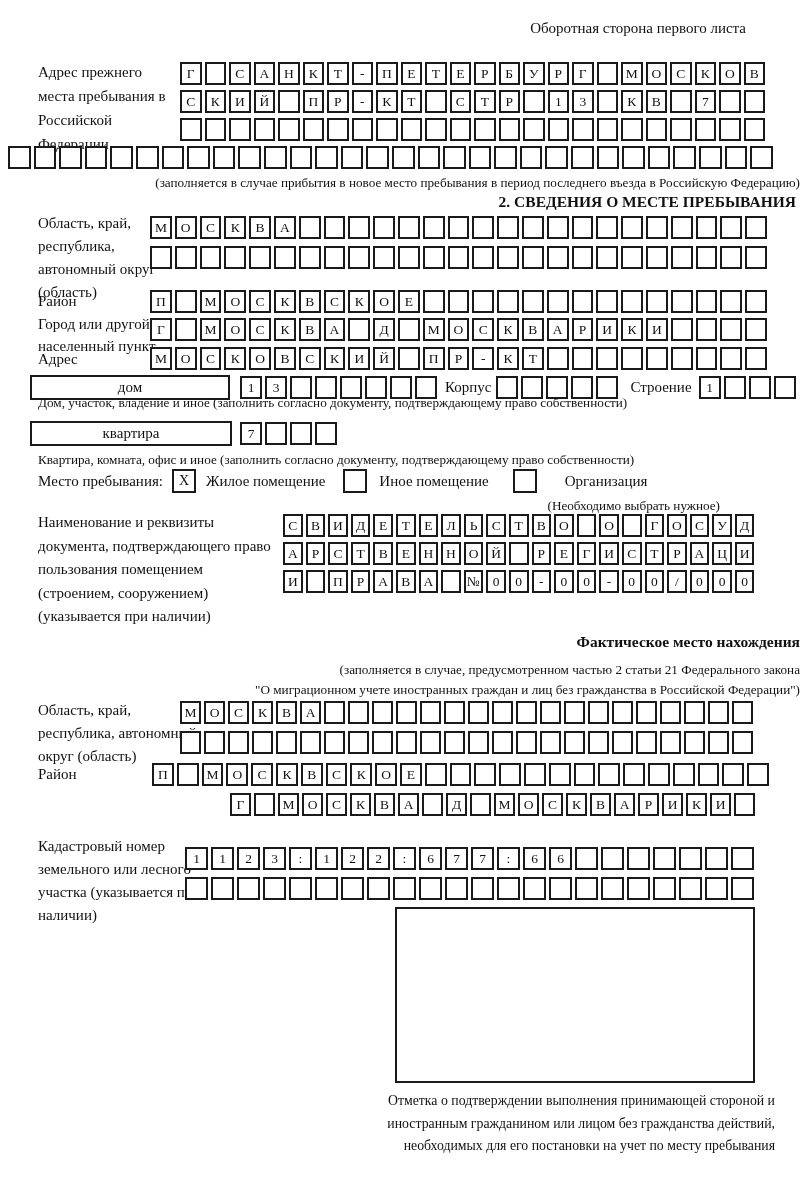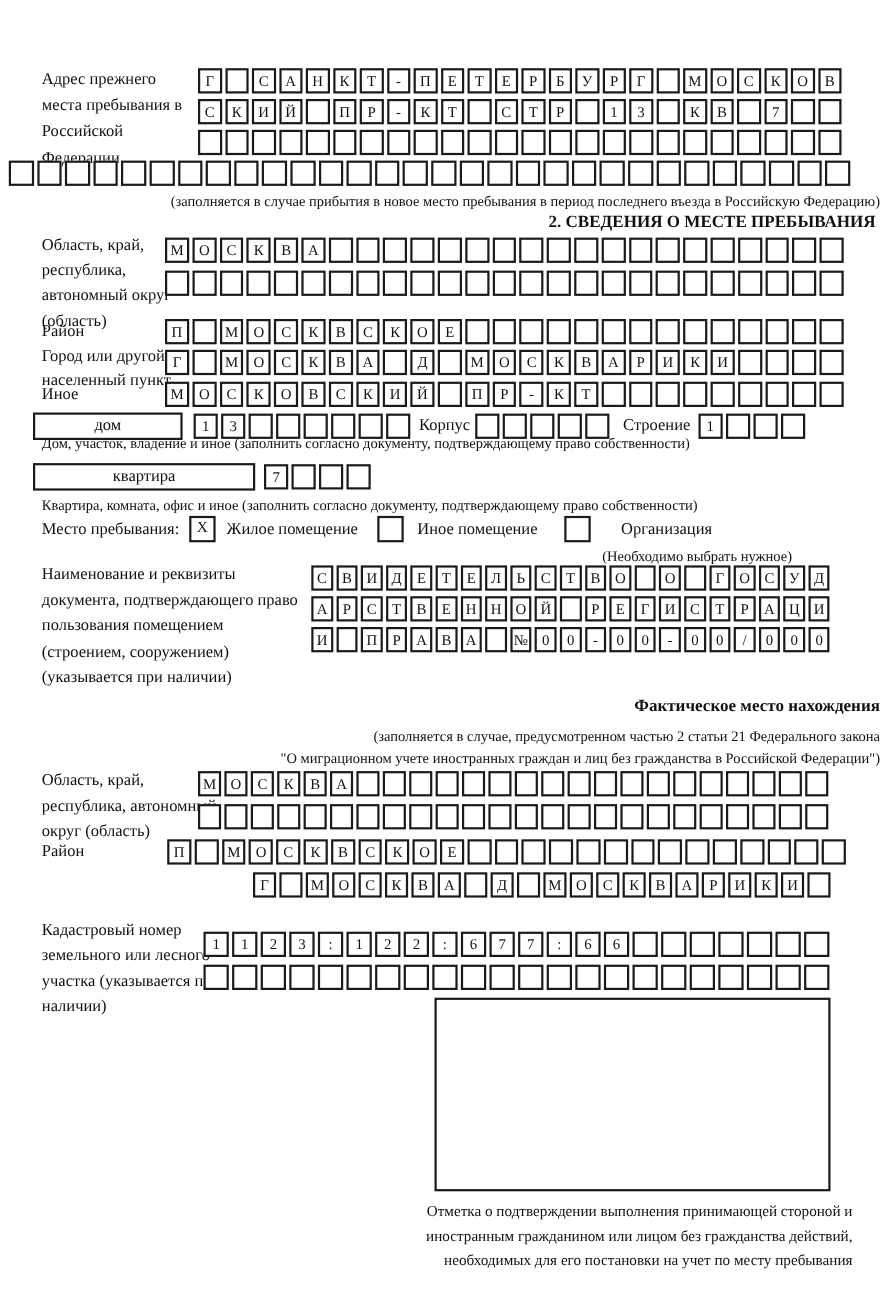--- a/index.html
+++ b/index.html
@@ -45,20 +45,21 @@
     display:inline-flex;align-items:center;justify-content:center;
     font-size:14px;background:#fff;flex:0 0 auto;
   }
   .stamp-box{box-sizing:border-box;border:2px solid #1a1a1a;background:#fff;}
 </style>
 </head>
 <body>
 
 <div class="page">
 
+  <div class="abs lbl" style="top:16px;right:54px;">Оборотная сторона первого листа</div>
 
   <div class="abs lbl" style="left:38px;top:60px;width:138px;">Адрес прежнего места пребывания в Российской Федерации</div>
   <div class="abs cells w24" style="left:180px;top:62px;">
       <div class="cell">Г</div>
       <div class="cell"></div>
       <div class="cell">С</div>
       <div class="cell">А</div>
       <div class="cell">Н</div>
       <div class="cell">К</div>
       <div class="cell">Т</div>
@@ -275,21 +276,21 @@
       <div class="cell">Р</div>
       <div class="cell">И</div>
       <div class="cell">К</div>
       <div class="cell">И</div>
       <div class="cell"></div>
       <div class="cell"></div>
       <div class="cell"></div>
       <div class="cell"></div>
     </div>
 
-  <div class="abs lbl" style="left:38px;top:347px;">Иное</div>
+  <div class="abs lbl" style="left:38px;top:347px;">Адрес</div>
   <div class="abs cells w25" style="left:150px;top:347px;">
       <div class="cell">М</div>
       <div class="cell">О</div>
       <div class="cell">С</div>
       <div class="cell">К</div>
       <div class="cell">О</div>
       <div class="cell">В</div>
       <div class="cell">С</div>
       <div class="cell">К</div>
       <div class="cell">И</div>
@@ -305,21 +306,21 @@
       <div class="cell"></div>
       <div class="cell"></div>
       <div class="cell"></div>
       <div class="cell"></div>
       <div class="cell"></div>
       <div class="cell"></div>
       <div class="cell"></div>
     </div>
 
   <div class="abs hrow" style="left:30px;top:375px;">
-    <div class="wide-box" style="width:136px;">дом</div>
+    <div class="wide-box" style="width:200px;">дом</div>
     <div class="cells hc" style="margin-left:10px;">
         <div class="cell">1</div>
         <div class="cell">3</div>
         <div class="cell"></div>
         <div class="cell"></div>
         <div class="cell"></div>
         <div class="cell"></div>
         <div class="cell"></div>
         <div class="cell"></div>
       </div>

